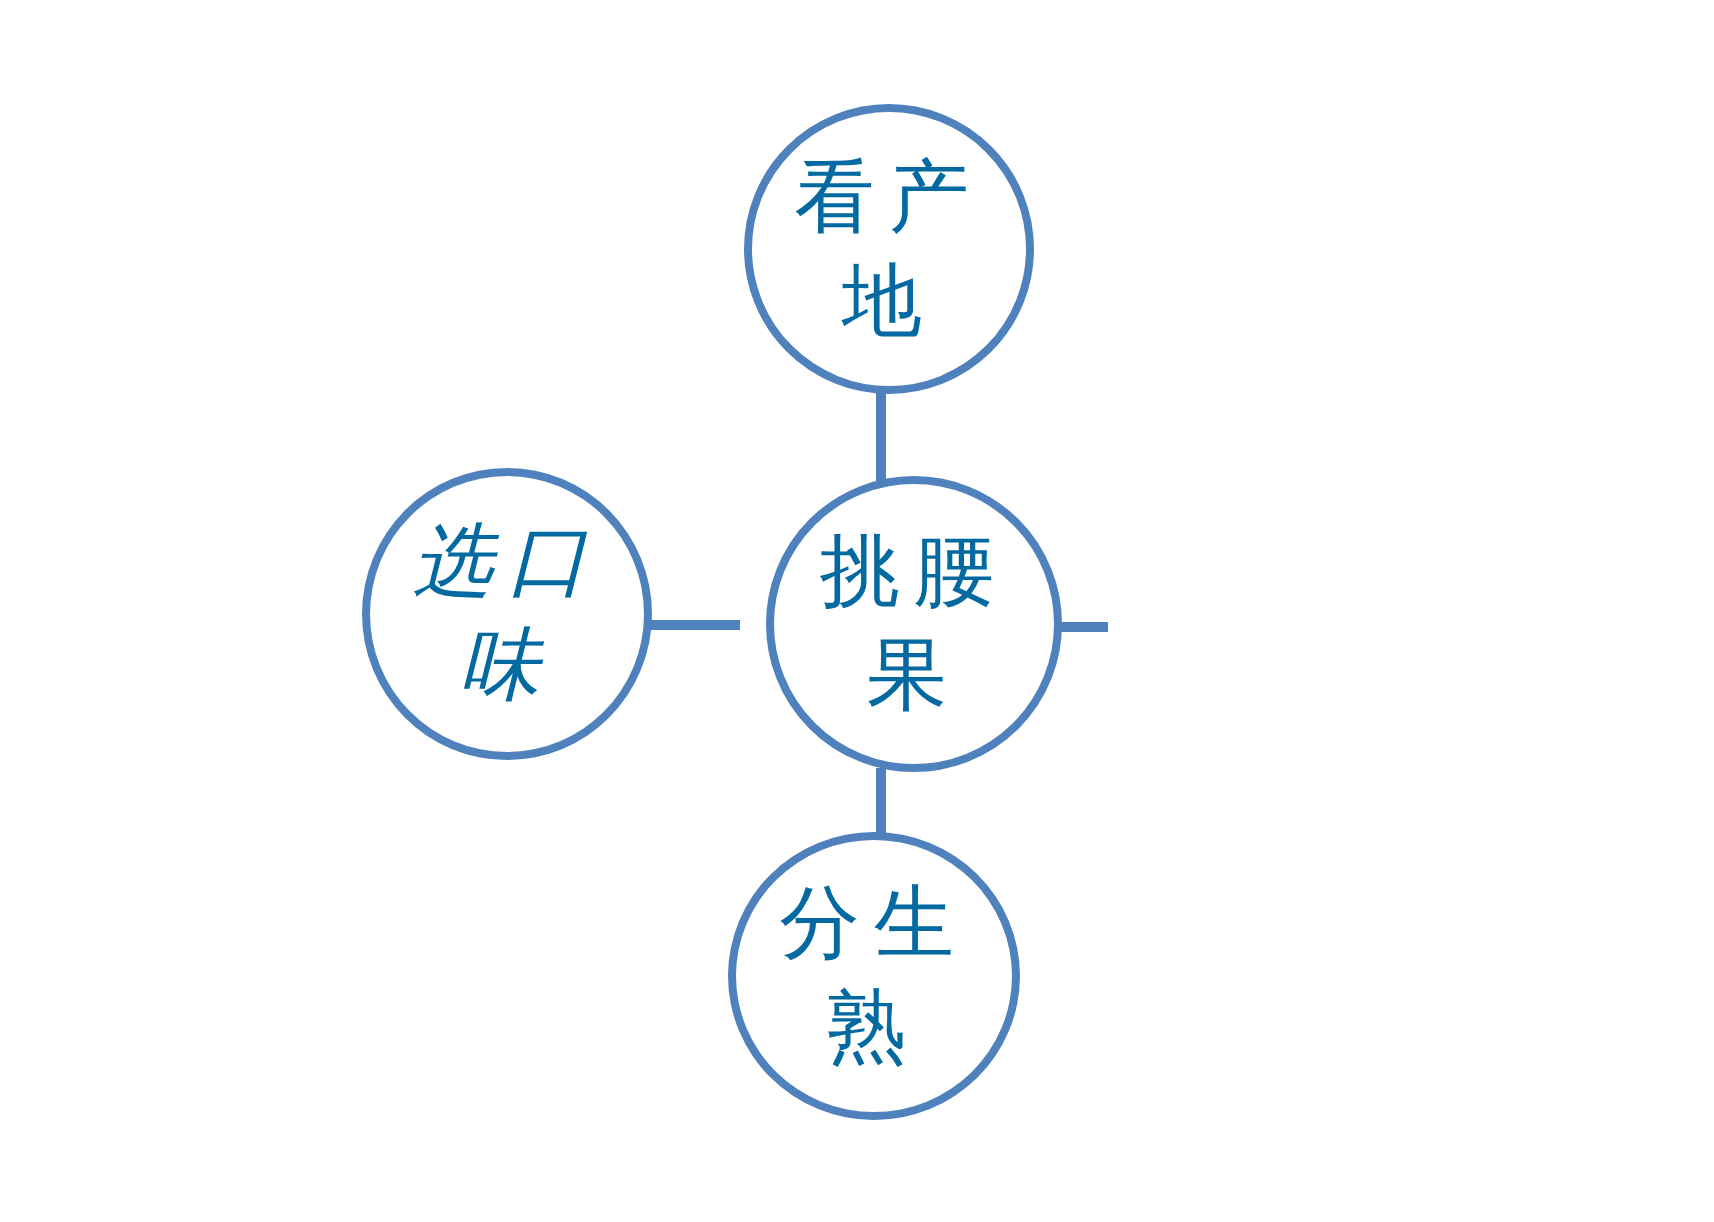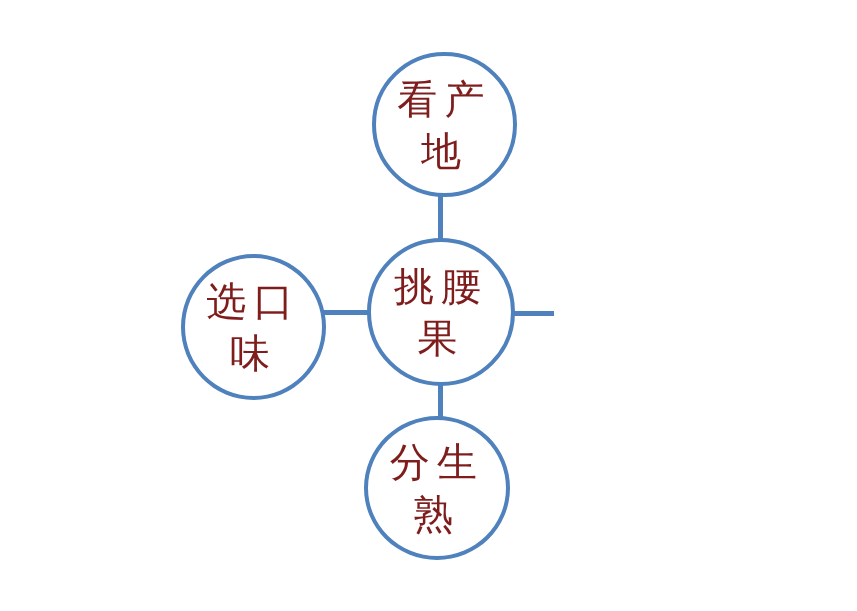--- a/index.html
+++ b/index.html
@@ -25,32 +25,32 @@
     align-items: center;
     justify-content: center;
     z-index: 2;
   }
   .node-label {
     width: 104px;
     text-align: center;
     font-size: 40px;
     line-height: 1.3;
     letter-spacing: 0.18em;
-    color: #7f1d1d;
+    color: #0369a1;
     word-break: break-all;
   }
   .connector {
     position: absolute;
     background: #4F81BD;
     z-index: 1;
   }
   
   .node-top    { left: 372px; top: 52px;  width: 145px; height: 145px; }
-  .node-center { left: 367px; top: 238px; width: 148px; height: 148px; }
-  .node-left   { left: 181px; top: 254px; width: 145px; height: 146px; }
+  .node-center { left: 383px; top: 238px; width: 148px; height: 148px; }
+  .node-left   { left: 181px; top: 234px; width: 145px; height: 146px; font-style: italic; }
   .node-right  { left: 551px; top: 240px; width: 146px; height: 146px; }
   .node-bottom { left: 364px; top: 416px; width: 146px; height: 144px; }
   
   .conn-top    { left: 438px; top: 195px; width: 5px;  height: 46px; }
   .conn-bottom { left: 438px; top: 384px; width: 5px;  height: 47px; }
   .conn-left   { left: 324px; top: 310px; width: 46px; height: 5px; }
   .conn-right  { left: 513px; top: 311px; width: 41px; height: 5px; }
 </style>
 </head>
 <body>

